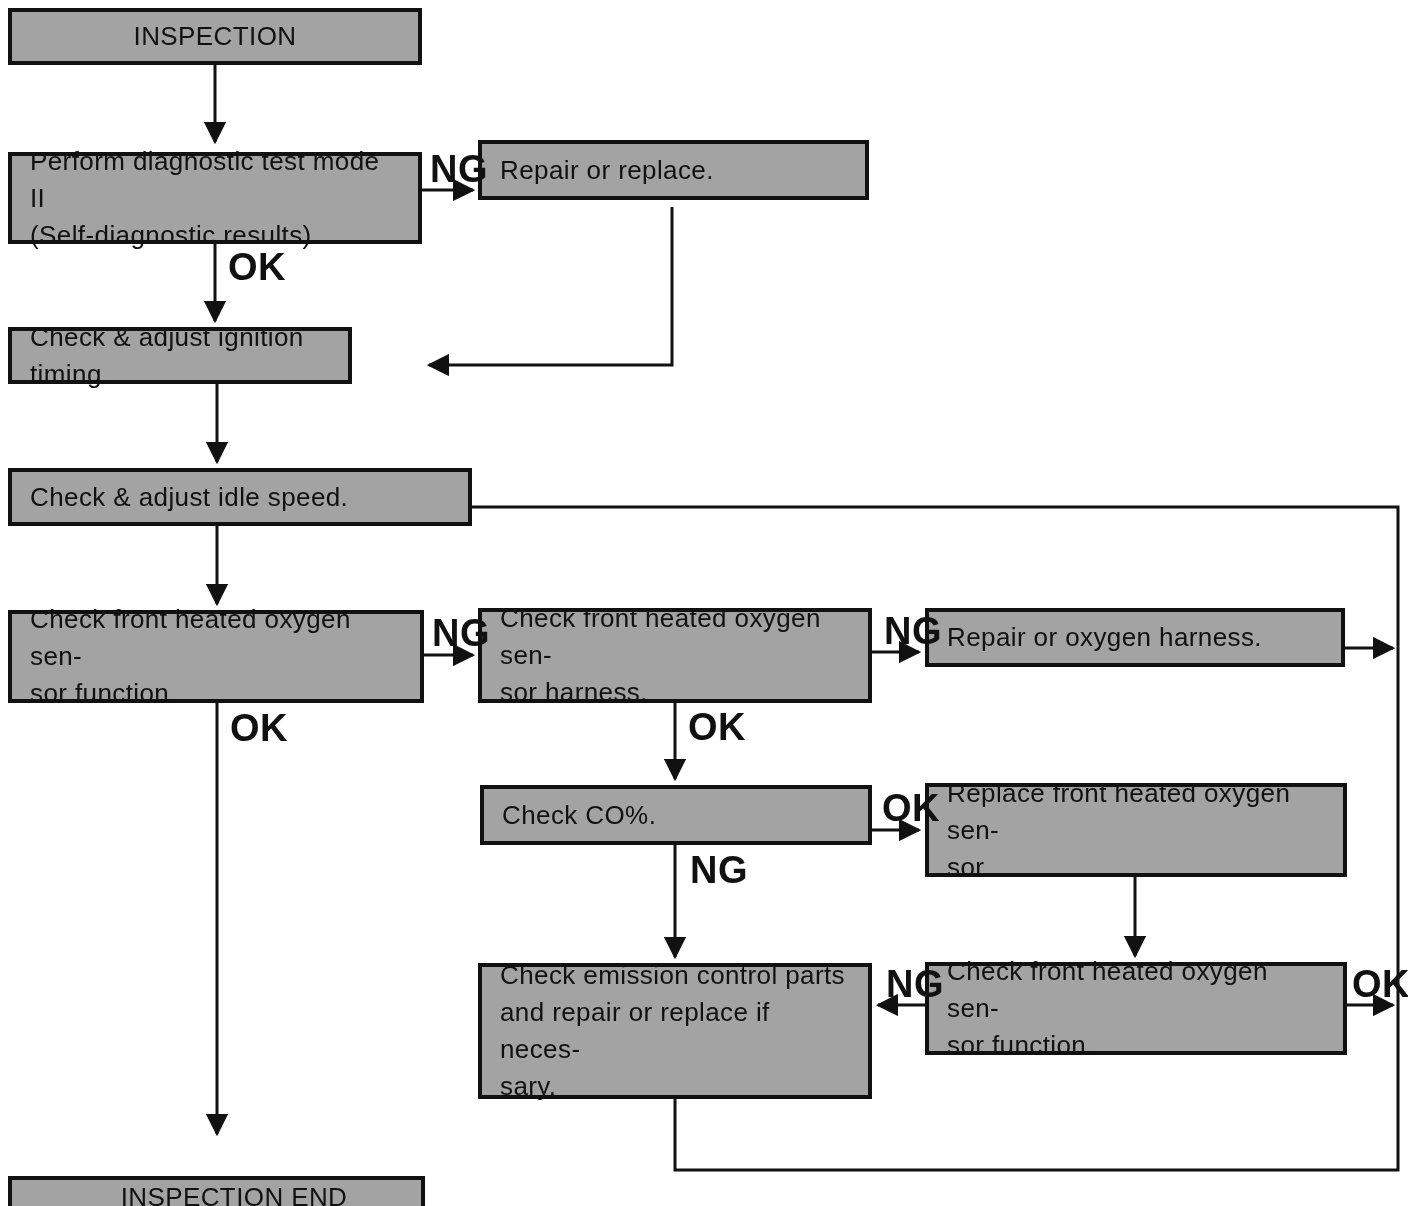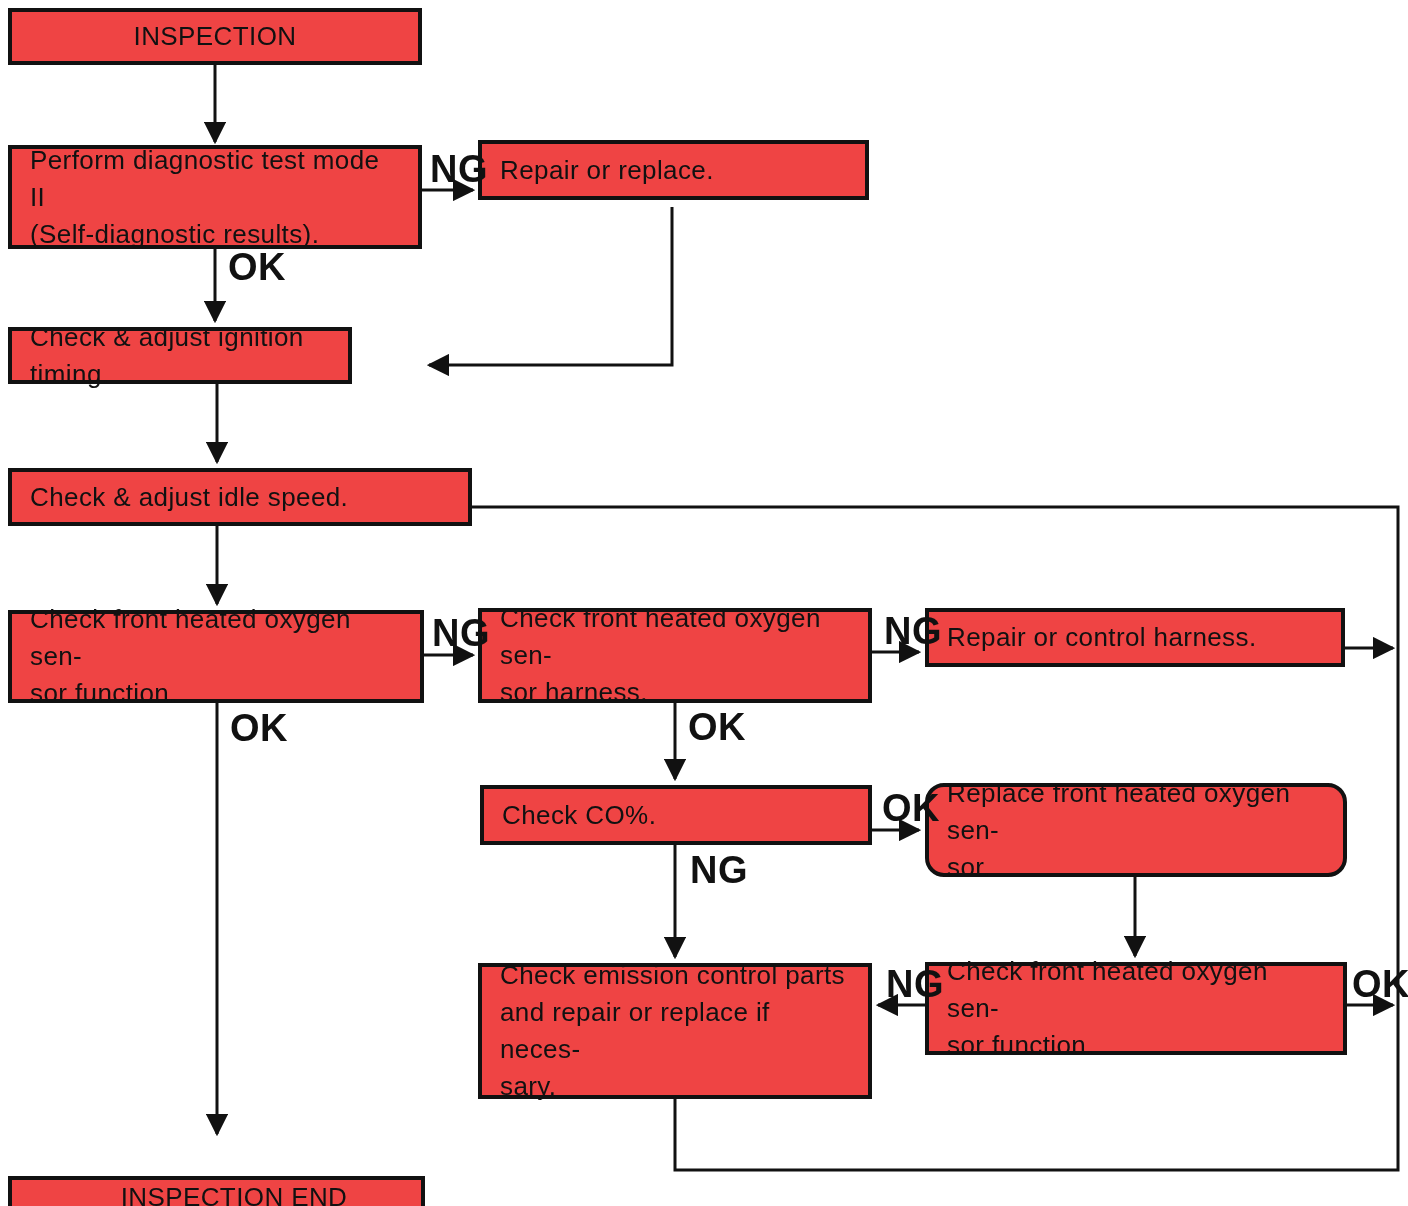--- a/index.html
+++ b/index.html
@@ -20,21 +20,21 @@
     position: absolute;
     left: 0;
     top: 0;
     width: 1408px;
     height: 1206px;
   }
   .node {
     position: absolute;
     box-sizing: border-box;
     border: 4px solid #111111;
-    background: #ef4444;
+    background: #a3a3a3;
     font-size: 26px;
     line-height: 37px;
     letter-spacing: 0.4px;
     padding: 6px 18px;
     display: flex;
     flex-direction: column;
     justify-content: center;
   }
   .node.center {
     align-items: center;
@@ -77,21 +77,21 @@
       <path marker-end="url(#arr)" d="M925 1005 H878"></path>
       <path marker-end="url(#arr)" d="M1347 1005 H1393"></path>
       <path marker-end="url(#arr)" d="M675 1090 V1170 H1398 V507 H430"></path>
     </g>
   </svg>
 
   <div class="node center" style="left:8px; top:8px; width:414px; height:57px;">
     <span>INSPECTION</span>
   </div>
 
-  <div class="node" style="left:8px; top:145px; width:414px; height:104px;">
+  <div class="node" style="left:8px; top:152px; width:414px; height:92px;">
     <div>Perform diagnostic test mode II</div>
     <div>(Self-diagnostic results).</div>
   </div>
 
   <div class="node" style="left:478px; top:140px; width:391px; height:60px;">
     <span>Repair or replace.</span>
   </div>
 
   <div class="node" style="left:8px; top:327px; width:344px; height:57px;">
     <span>Check &amp; adjust ignition timing.</span>
@@ -105,28 +105,28 @@
     <div>Check front heated oxygen sen-</div>
     <div>sor function.</div>
   </div>
 
   <div class="node" style="left:478px; top:608px; width:394px; height:95px;">
     <div>Check front heated oxygen sen-</div>
     <div>sor harness.</div>
   </div>
 
   <div class="node" style="left:925px; top:608px; width:420px; height:59px;">
-    <span>Repair or control harness.</span>
+    <span>Repair or oxygen harness.</span>
   </div>
 
   <div class="node" style="left:480px; top:785px; width:392px; height:60px;">
     <span>Check CO%.</span>
   </div>
 
-  <div class="node" style="left:925px; top:783px; width:422px; height:94px;border-radius:19px;">
+  <div class="node" style="left:925px; top:783px; width:422px; height:94px;">
     <div>Replace front heated oxygen sen-</div>
     <div>sor.</div>
   </div>
 
   <div class="node" style="left:478px; top:963px; width:394px; height:136px;">
     <div>Check emission control parts</div>
     <div>and repair or replace if neces-</div>
     <div>sary.</div>
   </div>
 

